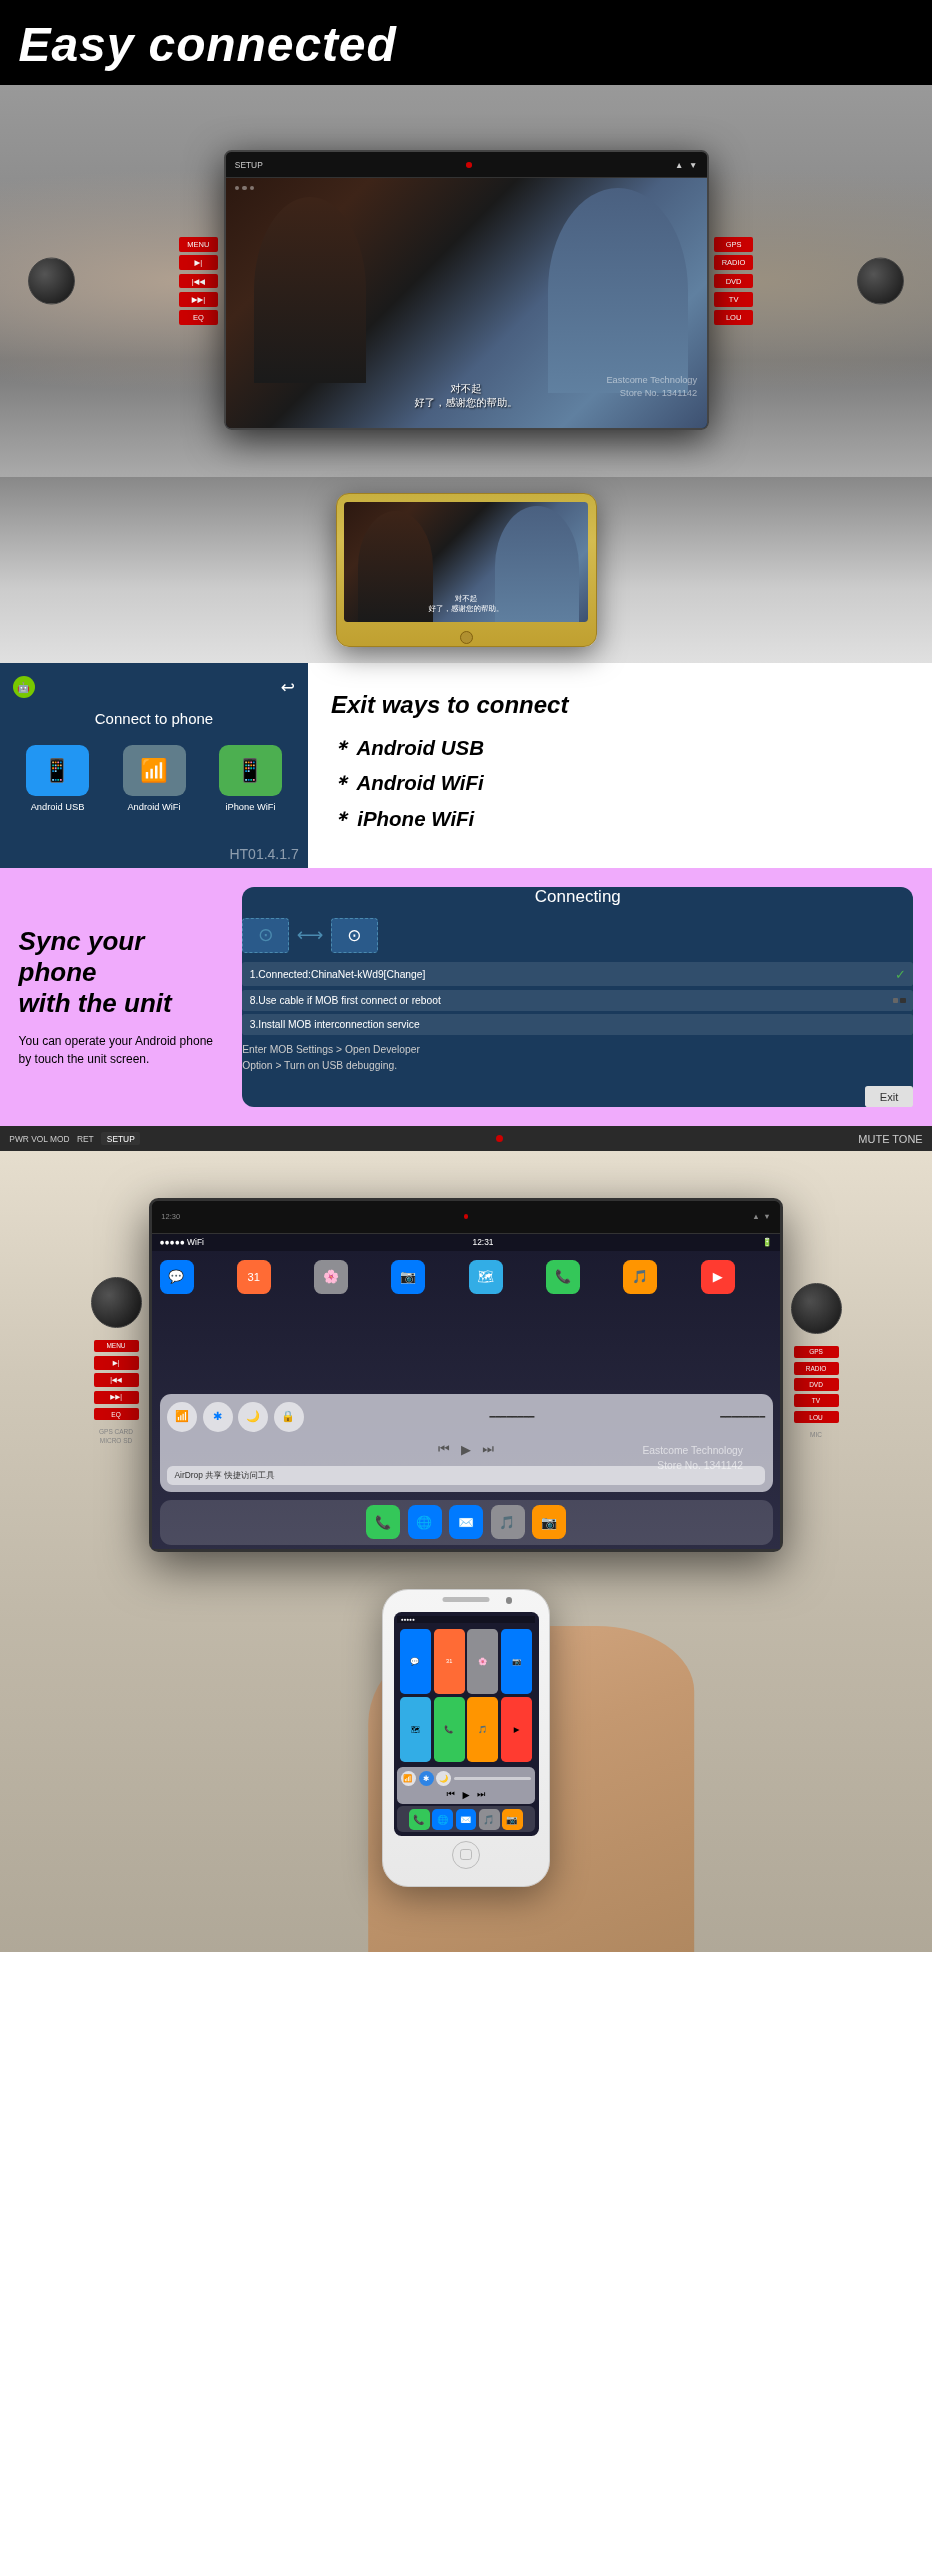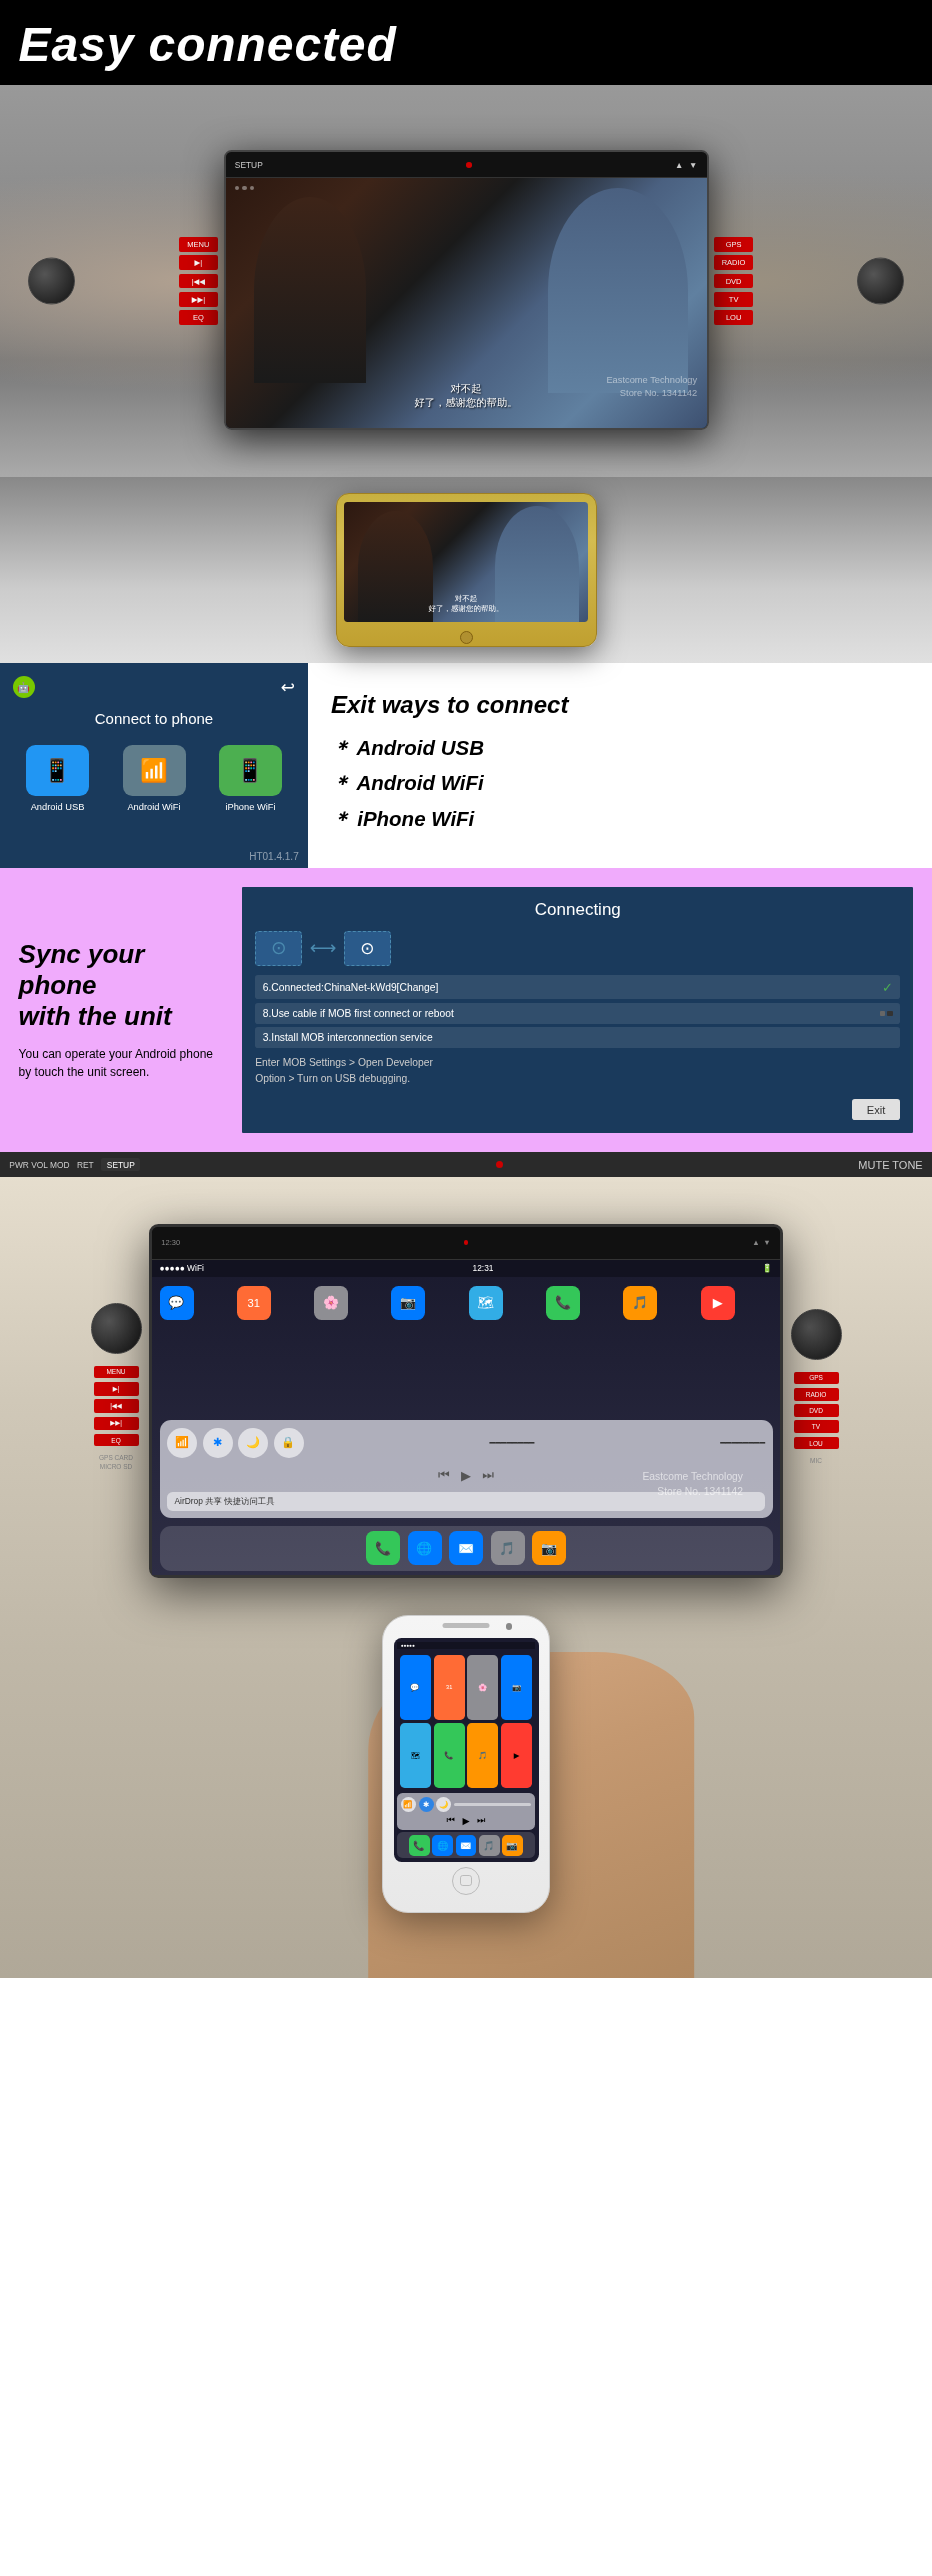--- a/index.html
+++ b/index.html
@@ -234,21 +234,21 @@
     .connect-icon-label {
       color: #fff;
       font-size: 9.3px;
       text-align: center;
     }
     .connect-version {
       position: absolute;
       bottom: 5.6px;
       right: 9.3px;
       color: rgba(255,255,255,0.5);
-      font-size: 10px;
+      font-size: 14px;
     }
 
     .three-ways-section {
       flex: 1;
       padding: 18.6px 23px;
       display: flex;
       flex-direction: column;
       justify-content: center;
     }
     .three-ways-title {
@@ -294,22 +294,22 @@
       font-family: Impact, Arial Black, sans-serif;
     }
     .sync-desc {
       font-size: 12px;
       color: #000;
       line-height: 1.5;
     }
     .connecting-ui {
       flex: 1;
       background: #1a3a5c;
-      border-radius: 1px;
-      padding: 13px;
+      border-radius: 12px;
+      padding: 0;
       min-height: 163px;
     }
     .connecting-title {
       color: #fff;
       font-size: 17px;
       text-align: center;
       margin-bottom: 11.2px;
     }
     .connecting-item {
       display: flex;
@@ -706,21 +706,21 @@
       <div class="sync-screen-icon dashed-border">
         <span style="color:#4a8aaf; font-size:18.6px;">⊙</span>
       </div>
       <div class="sync-arrow">⟷</div>
       <div class="sync-screen-icon dashed-border">
         <span style="color:#fff; font-size:17px;">⊙</span>
       </div>
     </div>
 
     <div class="connecting-item">
-      <span>6.Connected:ChinaNet-kWd9[Change]</span>
+      <span>1.Connected:ChinaNet-kWd9[Change]</span>
       <span class="connecting-item-check">✓</span>
     </div>
     <div class="connecting-item">
       <span>8.Use cable if MOB first connect or reboot</span>
       <div class="connecting-item-dots">
         <div class="connecting-dot"></div>
         <div class="connecting-dot" style="background:#333;"></div>
       </div>
     </div>
     <div class="connecting-item">

